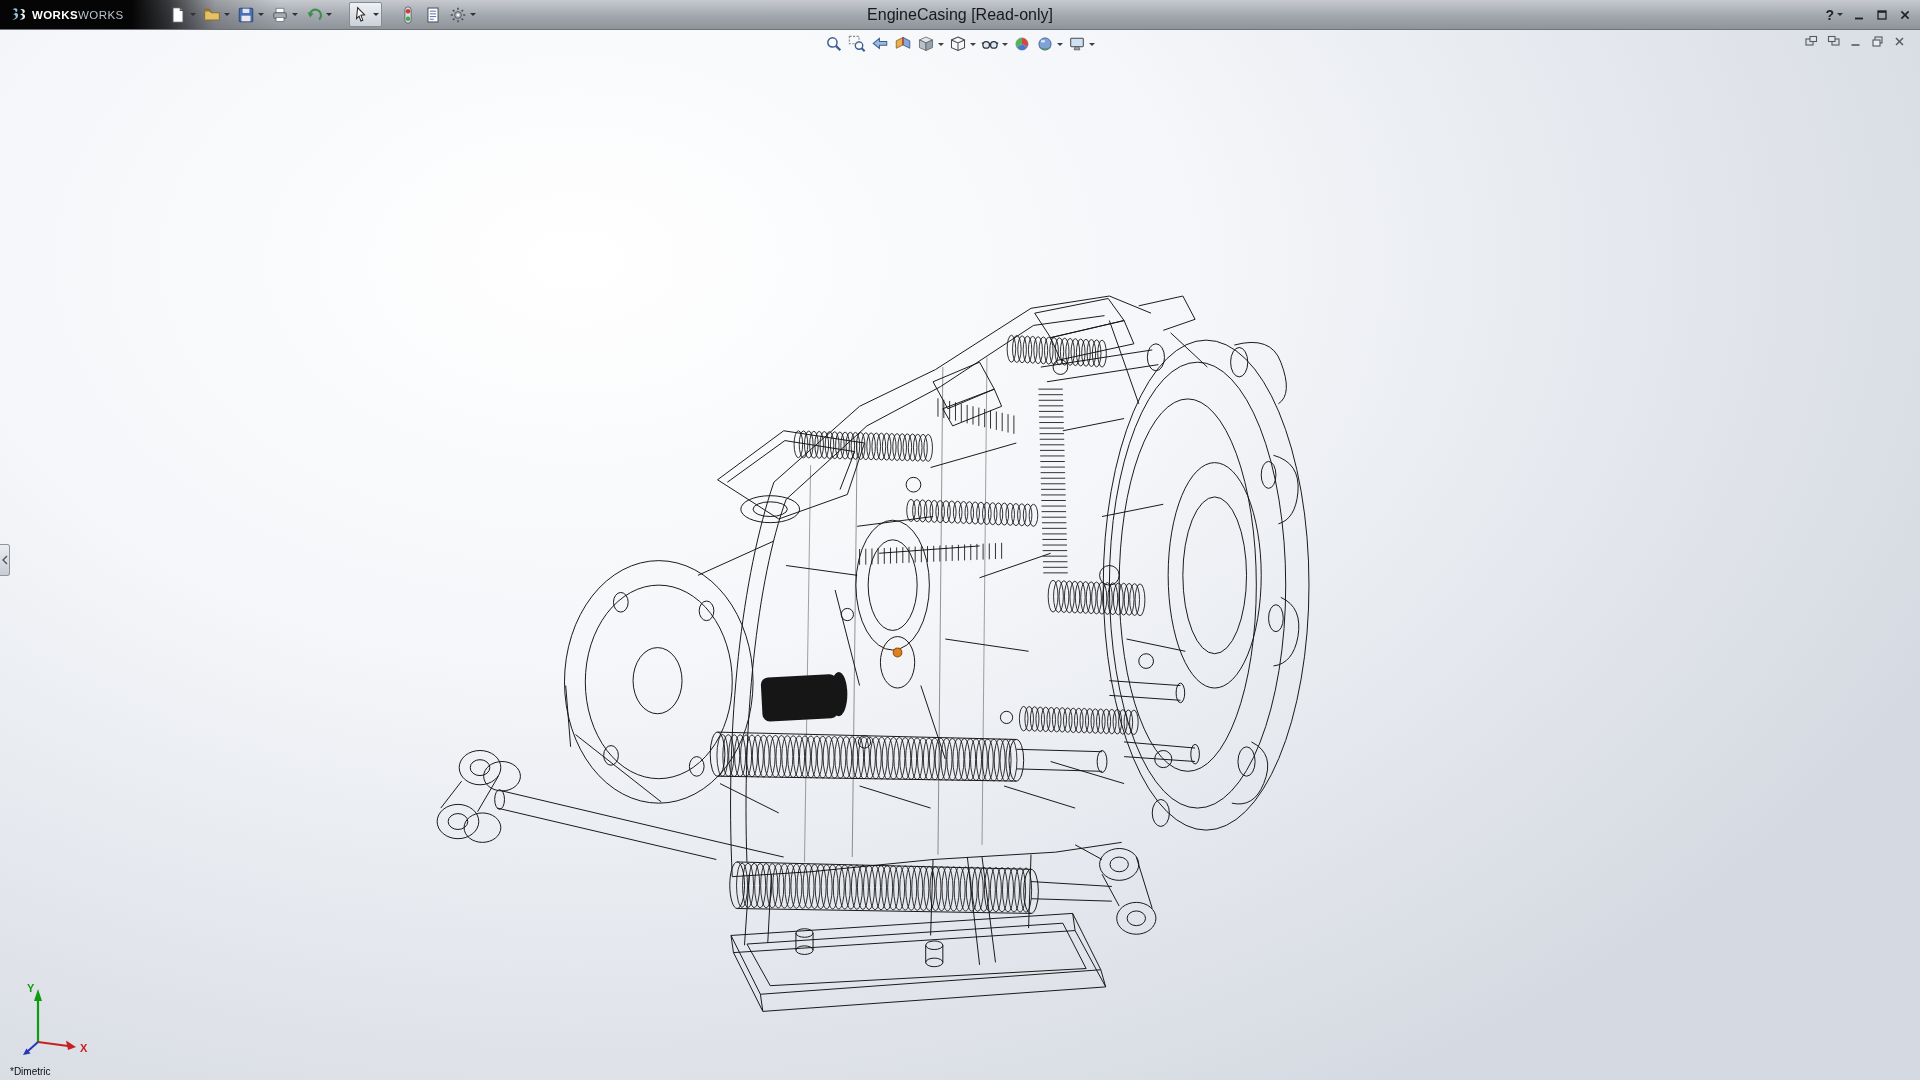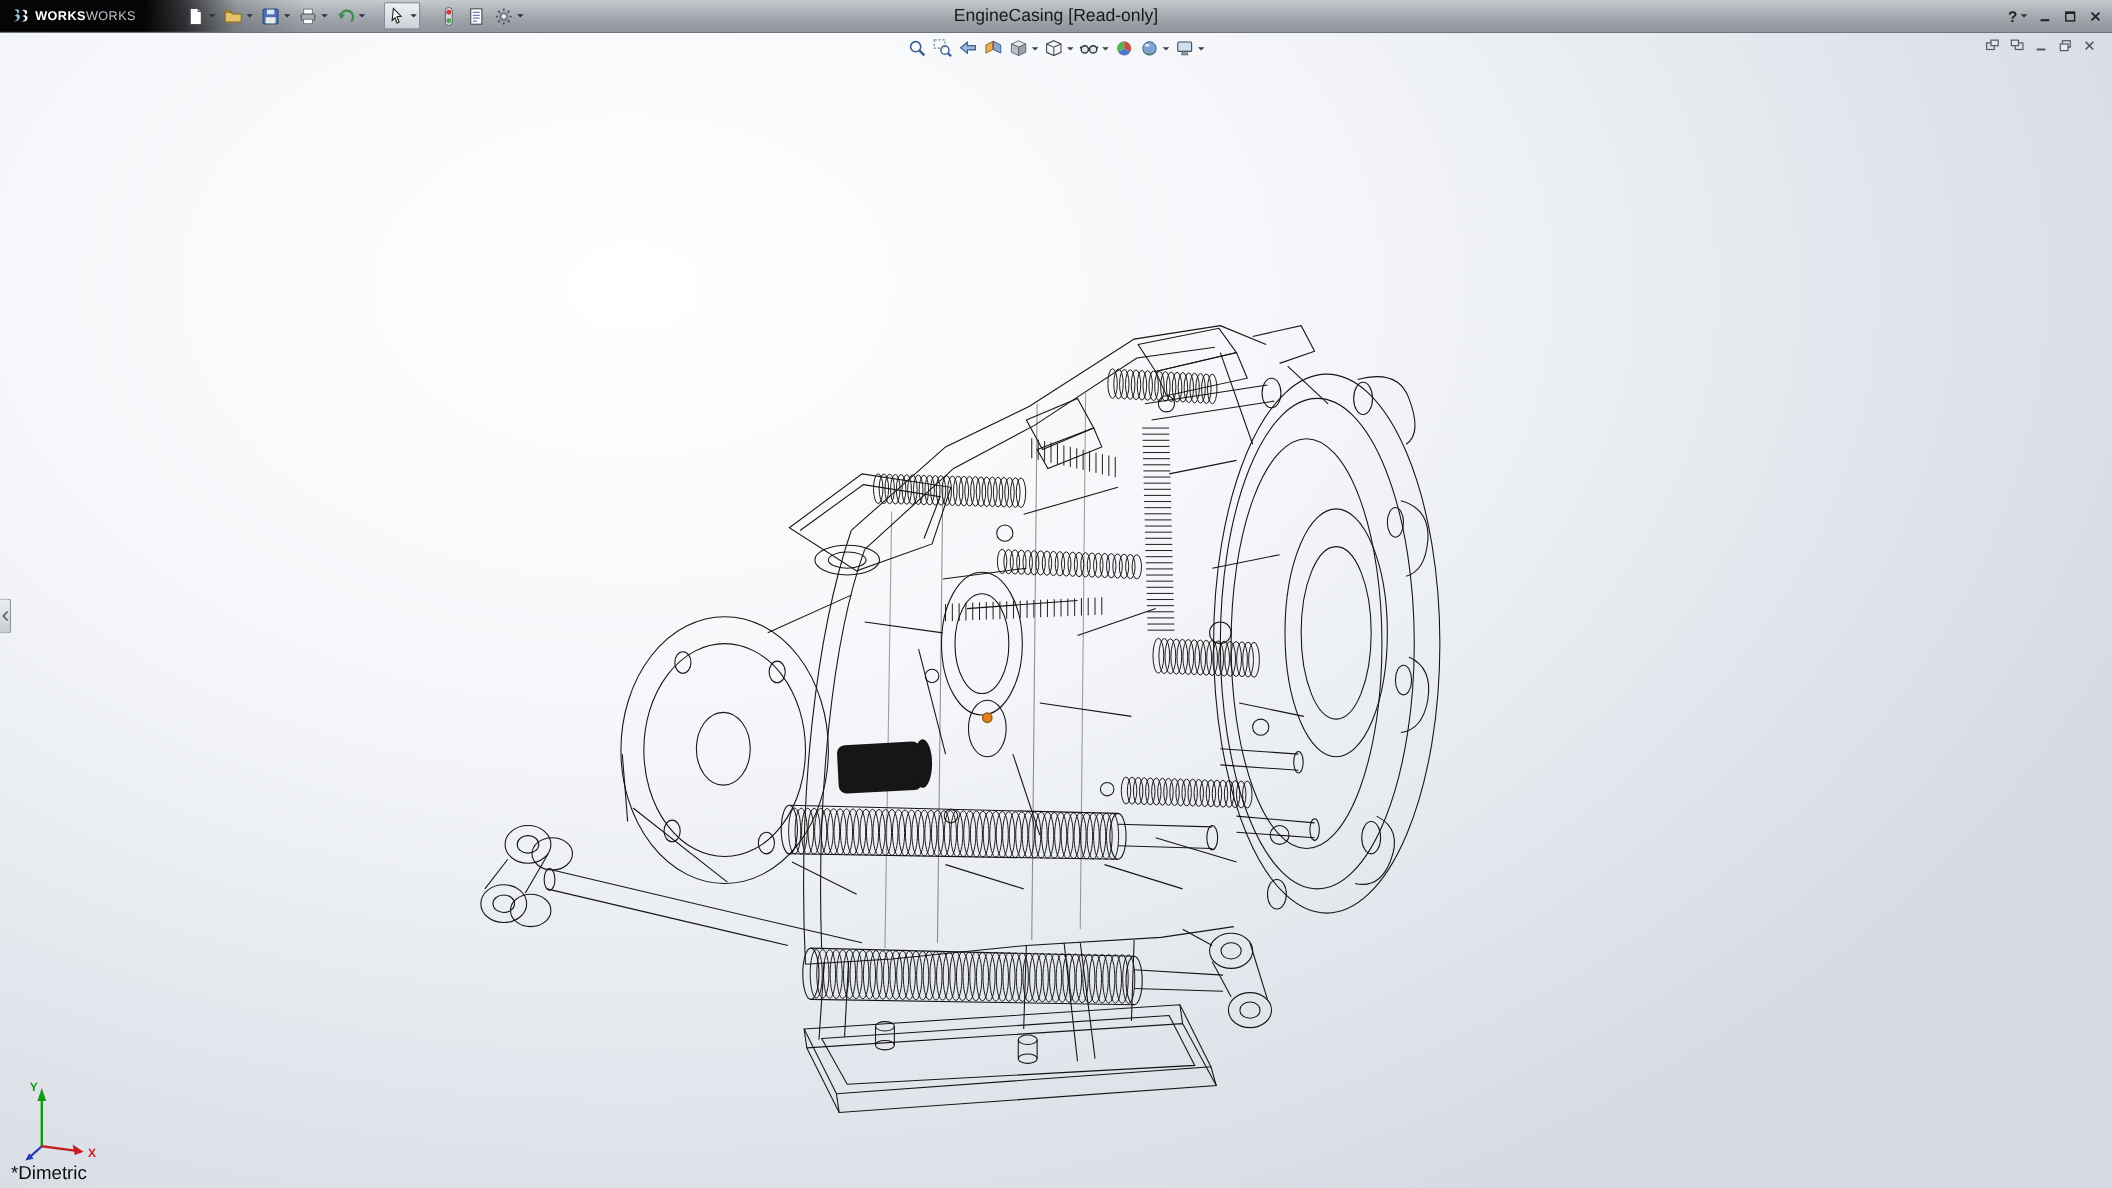--- a/index.html
+++ b/index.html
@@ -50,21 +50,21 @@
   .doc-controls{position:absolute;right:14px;top:6px;display:flex;align-items:center;gap:9px;z-index:10;}
   .doc-controls svg{display:block;}
 
   
   .flyout{position:absolute;left:0;top:515px;width:9px;height:30px;
     background:linear-gradient(#eceef1,#c8ccd3);border:1px solid #8f949c;border-left:none;
     border-radius:0 3px 3px 0;display:flex;align-items:center;justify-content:center;z-index:10;}
 
   
   .triad{position:absolute;left:10px;bottom:18px;z-index:10;}
-  .view-label{position:absolute;left:10px;bottom:3px;font-size:17px;color:#0e0e10;z-index:10;}
+  .view-label{position:absolute;left:10px;bottom:3px;font-size:10px;color:#0e0e10;z-index:10;}
 </style>
 </head>
 <body>
 
 <div class="window">
 
   <div class="titlebar">
 
     <div class="logo">
       <svg width="20" height="18" viewBox="0 0 20 18">

